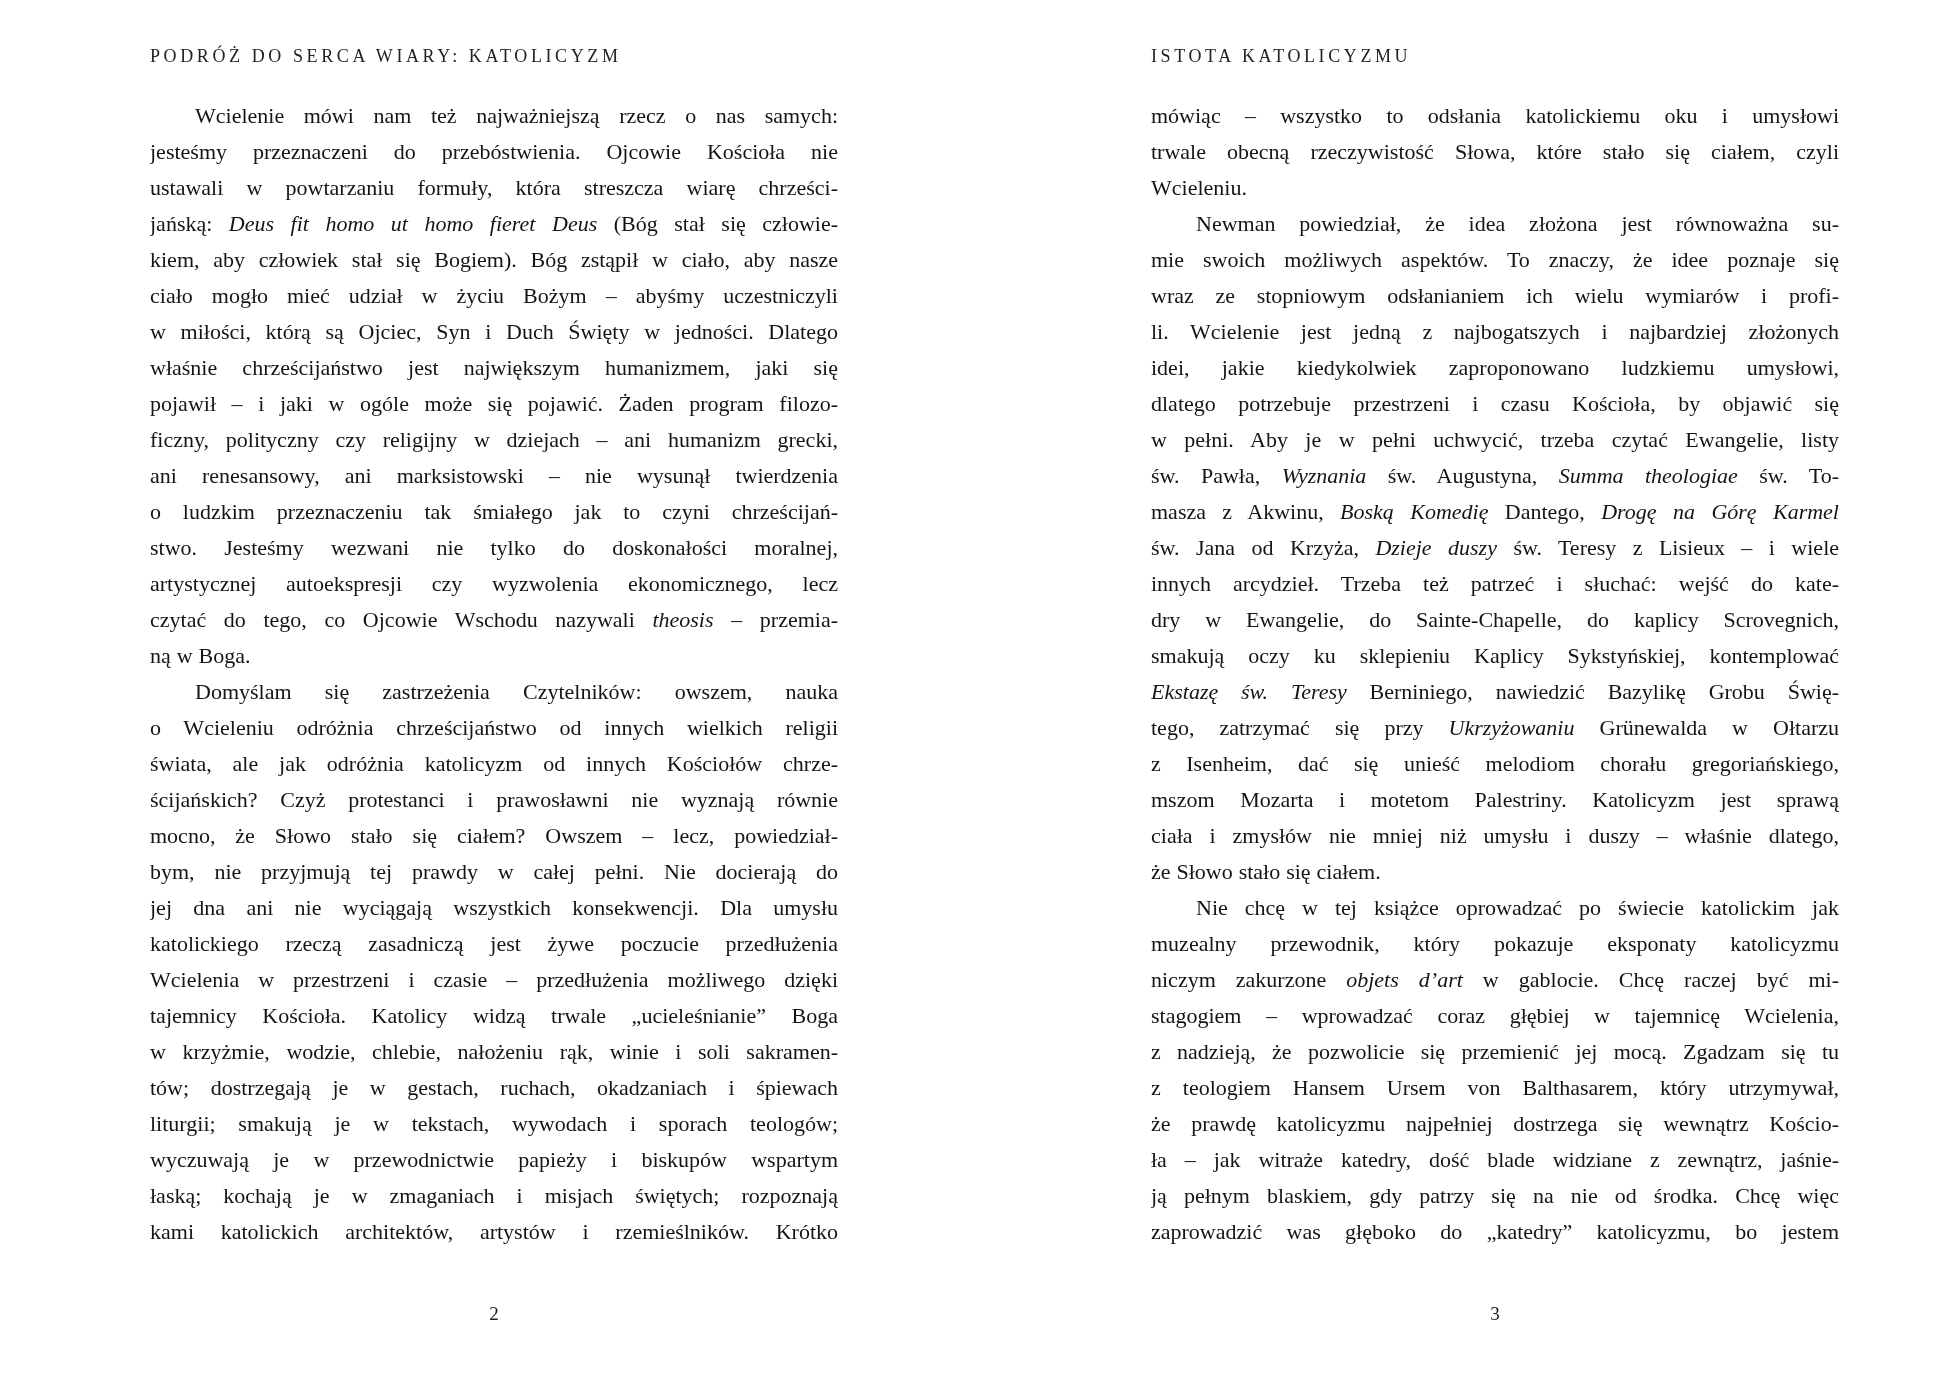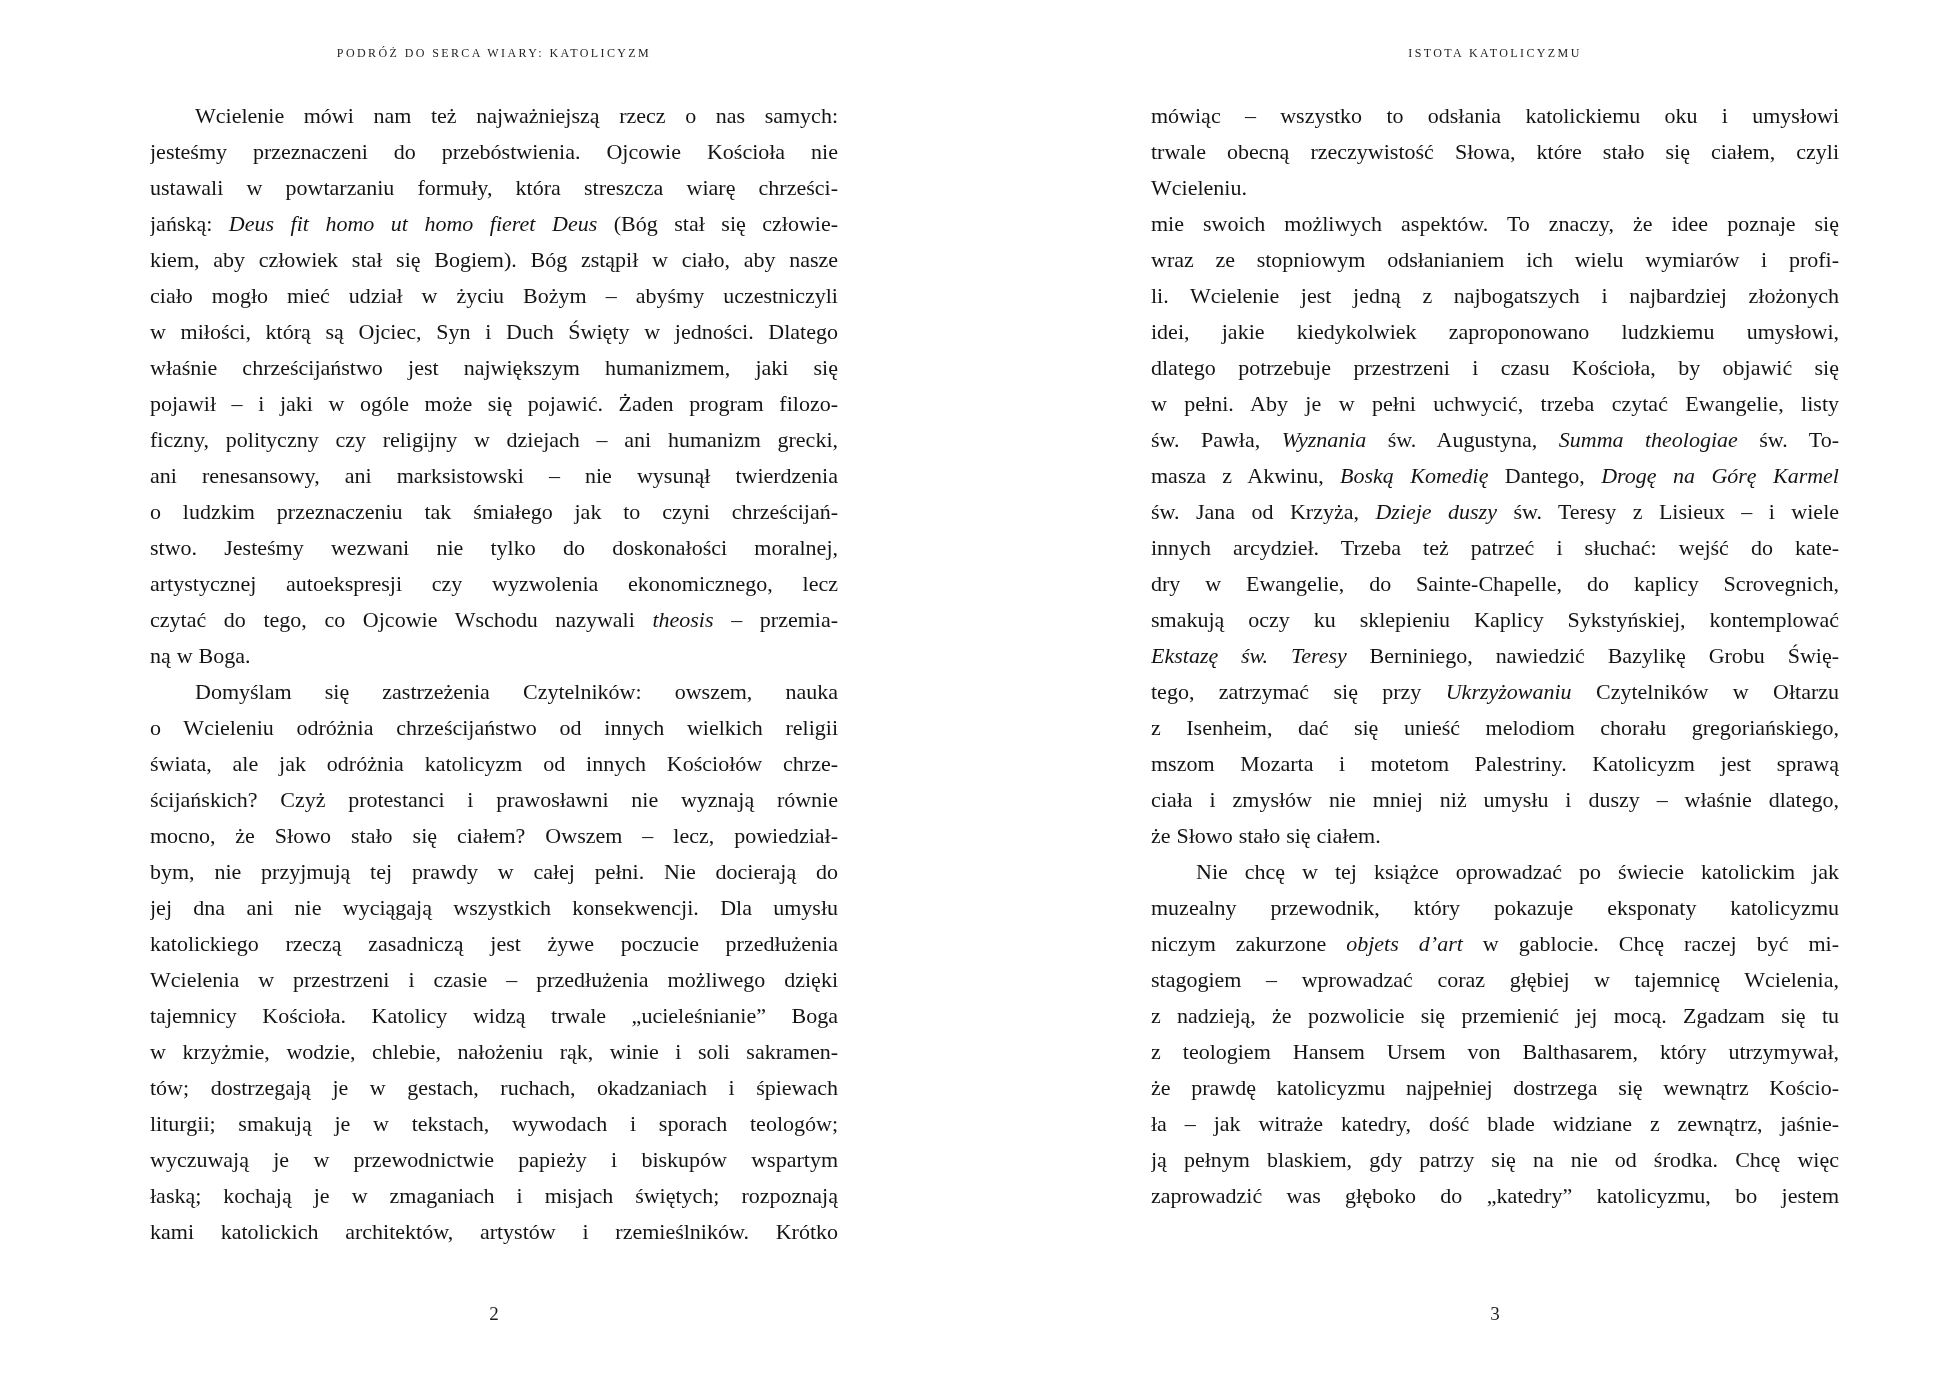--- a/index.html
+++ b/index.html
@@ -26,22 +26,22 @@
     height: 1388px;
     flex: 0 0 auto;
   }
   .page-right-half {
     width: 975px;
   }
   .running-header {
     position: absolute;
     top: 46px;
     width: 688px;
-    text-align: center;
-    font-size: 12px;
+    text-align: left;
+    font-size: 18px;
     letter-spacing: 0.2em;
     color: #222222;
     white-space: nowrap;
   }
   .page-body {
     position: absolute;
     top: 98px;
     width: 688px;
   }
   .page-left .running-header,
@@ -120,34 +120,35 @@
       </div>
     <footer class="page-number">2</footer>
   </section>
 
   <section class="page page-right-half">
     <header class="running-header">ISTOTA KATOLICYZMU</header>
     <div class="page-body">
         <div class="line"><span>mówiąc – wszystko to odsłania katolickiemu oku i umysłowi</span></div>
         <div class="line"><span>trwale obecną rzeczywistość Słowa, które stało się ciałem, czyli</span></div>
         <div class="line par-end"><span>Wcieleniu.</span></div>
+        <div class="line indent"><span>Newman powiedział, że idea złożona jest równoważna su-</span></div>
         <div class="line"><span>mie swoich możliwych aspektów. To znaczy, że idee poznaje się</span></div>
         <div class="line"><span>wraz ze stopniowym odsłanianiem ich wielu wymiarów i profi-</span></div>
         <div class="line"><span>li. Wcielenie jest jedną z najbogatszych i najbardziej złożonych</span></div>
         <div class="line"><span>idei, jakie kiedykolwiek zaproponowano ludzkiemu umysłowi,</span></div>
         <div class="line"><span>dlatego potrzebuje przestrzeni i czasu Kościoła, by objawić się</span></div>
         <div class="line"><span>w pełni. Aby je w pełni uchwycić, trzeba czytać Ewangelie, listy</span></div>
         <div class="line"><span>św. Pawła, </span><i>Wyznania</i><span> św. Augustyna, </span><i>Summa theologiae</i><span> św. To-</span></div>
         <div class="line"><span>masza z Akwinu, </span><i>Boską Komedię</i><span> Dantego, </span><i>Drogę na Górę Karmel</i></div>
         <div class="line"><span>św. Jana od Krzyża, </span><i>Dzieje duszy</i><span> św. Teresy z Lisieux – i wiele</span></div>
         <div class="line"><span>innych arcydzieł. Trzeba też patrzeć i słuchać: wejść do kate-</span></div>
         <div class="line"><span>dry w Ewangelie, do Sainte-Chapelle, do kaplicy Scrovegnich,</span></div>
         <div class="line"><span>smakują oczy ku sklepieniu Kaplicy Sykstyńskiej, kontemplować</span></div>
         <div class="line"><i>Ekstazę św. Teresy</i><span> Berniniego, nawiedzić Bazylikę Grobu Świę-</span></div>
-        <div class="line"><span>tego, zatrzymać się przy </span><i>Ukrzyżowaniu</i><span> Czytelników w Ołtarzu</span></div>
+        <div class="line"><span>tego, zatrzymać się przy </span><i>Ukrzyżowaniu</i><span> Grünewalda w Ołtarzu</span></div>
         <div class="line"><span>z Isenheim, dać się unieść melodiom chorału gregoriańskiego,</span></div>
         <div class="line"><span>mszom Mozarta i motetom Palestriny. Katolicyzm jest sprawą</span></div>
         <div class="line"><span>ciała i zmysłów nie mniej niż umysłu i duszy – właśnie dlatego,</span></div>
         <div class="line par-end"><span>że Słowo stało się ciałem.</span></div>
         <div class="line indent"><span>Nie chcę w tej książce oprowadzać po świecie katolickim jak</span></div>
         <div class="line"><span>muzealny przewodnik, który pokazuje eksponaty katolicyzmu</span></div>
         <div class="line"><span>niczym zakurzone </span><i>objets d’art</i><span> w gablocie. Chcę raczej być mi-</span></div>
         <div class="line"><span>stagogiem – wprowadzać coraz głębiej w tajemnicę Wcielenia,</span></div>
         <div class="line"><span>z nadzieją, że pozwolicie się przemienić jej mocą. Zgadzam się tu</span></div>
         <div class="line"><span>z teologiem Hansem Ursem von Balthasarem, który utrzymywał,</span></div>

